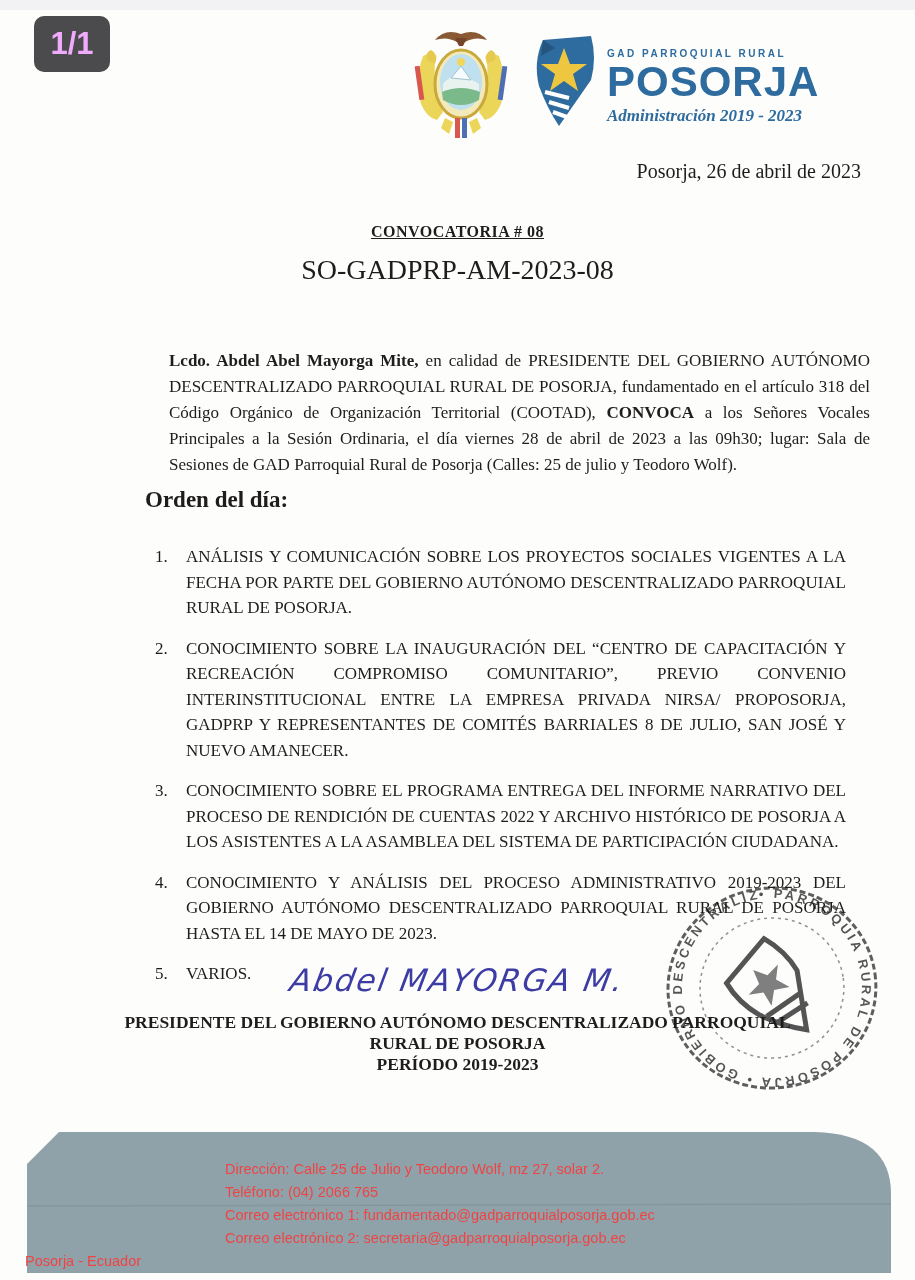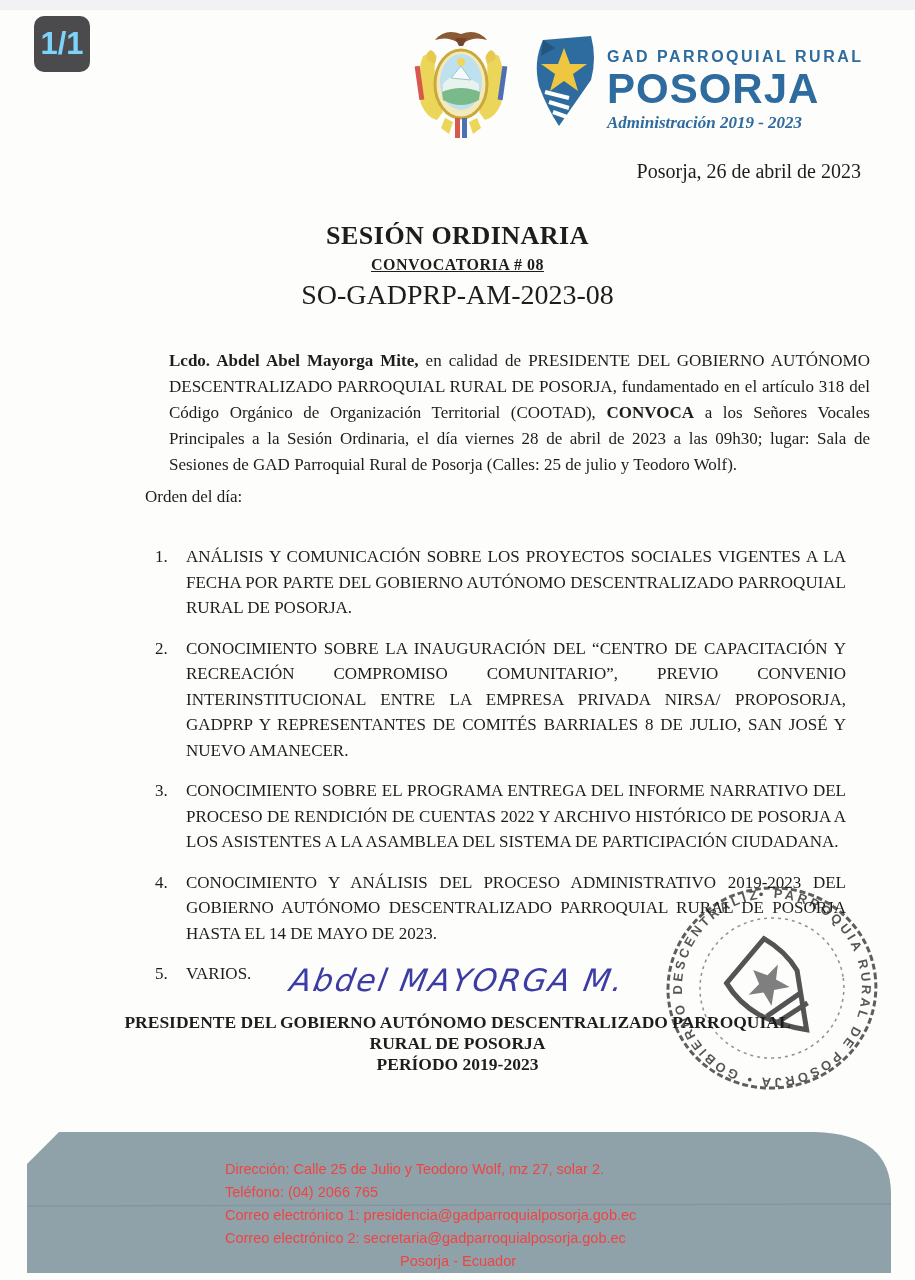--- a/index.html
+++ b/index.html
@@ -5,45 +5,45 @@
   html,body{margin:0;padding:0;background:#e8e8ea;}
   .page{
     position:relative;width:915px;height:1280px;background:#fdfdfc;
     overflow:hidden;font-family:"Liberation Serif",serif;color:#1e1d1b;
     margin:0 auto;
   }
   
   .page::before{content:"";position:absolute;left:0;top:0;width:100%;height:10px;background:#f2f2f4;}
 
   .page-badge{
-    position:absolute;left:34px;top:16px;width:56px;height:56px;
+    position:absolute;left:34px;top:16px;width:76px;height:56px;
     background:#4b4b4d;border-radius:10px;display:flex;align-items:center;justify-content:center;
-    color:#7dd3fc;font-family:"Liberation Sans",sans-serif;font-weight:bold;font-size:31px;
+    color:#f0abfc;font-family:"Liberation Sans",sans-serif;font-weight:bold;font-size:31px;
   }
 
   .header{position:absolute;left:405px;top:26px;display:flex;align-items:flex-start;}
   .coat{width:112px;height:116px;}
   .logo{display:flex;margin-left:12px;margin-top:8px;}
   .logo-shield{width:70px;height:100px;}
   .logo-text{margin-left:8px;color:#2e6b9e;}
-  .logo-top{font-family:"Liberation Sans",sans-serif;font-weight:bold;font-size:16px;letter-spacing:2.5px;margin-top:14px;}
+  .logo-top{font-family:"Liberation Sans",sans-serif;font-weight:bold;font-size:10px;letter-spacing:2.5px;margin-top:14px;}
   .logo-name{font-family:"Liberation Sans",sans-serif;font-weight:bold;font-size:42px;letter-spacing:1px;line-height:1.0;margin-top:2px;}
   .logo-sub{font-style:italic;font-weight:bold;font-size:17px;margin-top:3px;font-family:"Liberation Serif",serif;}
 
   .date-line{position:absolute;right:54px;top:160px;font-size:20px;}
 
   .title-block{position:absolute;left:0;top:220px;width:915px;text-align:center;line-height:1.25;}
   .title-1{font-size:26px;font-weight:bold;letter-spacing:.5px;}
   .title-2{font-size:16px;font-weight:bold;text-decoration:underline;letter-spacing:.5px;margin-top:2px;}
-  .title-3{font-size:28px;margin-top:2px;}
+  .title-3{font-size:28px;margin-top:10px;}
 
   .intro{position:absolute;left:145px;top:331px;width:701px;font-size:17px;line-height:26px;text-align:justify;margin-left:24px;}
   .b{font-weight:bold;}
 
-  .orden{position:absolute;left:145px;top:487px;font-size:17px;font-weight:normal;}
+  .orden{position:absolute;left:145px;top:487px;font-size:23px;font-weight:bold;}
 
   .agenda{position:absolute;left:155px;top:544px;width:691px;margin:0;padding:0;list-style:none;}
   .agenda li{display:flex;margin-bottom:15px;font-size:17px;line-height:25.5px;}
   .agenda .num{width:31px;flex:0 0 31px;}
   .agenda .itxt{flex:1;text-align:justify;}
 
   .sig-hand{
     position:absolute;left:0;top:962px;width:915px;text-align:center;
     color:#3c3ca4;font-family:"DejaVu Sans",sans-serif;font-style:italic;
     font-size:31px;letter-spacing:2px;transform:skewX(-10deg);
@@ -51,21 +51,21 @@
   .sig-block{position:absolute;left:0;top:1012px;width:915px;text-align:center;font-weight:bold;font-size:17.5px;line-height:21px;}
 
   .stamp{position:absolute;left:652px;top:876px;width:240px;height:225px;opacity:.88;transform:rotate(-8deg);}
 
   .footer{position:absolute;left:25px;top:1132px;width:866px;height:141px;}
   .footer-band{position:absolute;left:0;top:0;width:866px;height:141px;}
   .footer-text{
     position:absolute;left:200px;top:26px;width:440px;
     font-family:"Liberation Sans",sans-serif;font-size:14.5px;line-height:23px;color:#ef4444;
   }
-  .footer-tagline{text-align:center;width:100%;}
+  .footer-tagline{text-align:left;width:100%;}
 </style>
 </head>
 <body>
 
 <div class="page">
 
   <div class="page-badge">
     <span>1/1</span>
   </div>
 
@@ -111,21 +111,20 @@
         <div class="logo-top">GAD PARROQUIAL RURAL</div>
         <div class="logo-name">POSORJA</div>
         <div class="logo-sub">Administración 2019 - 2023</div>
       </div>
     </div>
   </div>
 
   <div class="date-line">Posorja, 26 de abril de 2023</div>
 
   <div class="title-block">
-    <div class="title-1">SESIÓN ORDINARIA</div>
     <div class="title-2">CONVOCATORIA # 08</div>
     <div class="title-3">SO-GADPRP-AM-2023-08</div>
   </div>
 
   <p class="intro"><span class="b">Lcdo. Abdel Abel Mayorga Mite,</span><span> en calidad de PRESIDENTE DEL GOBIERNO AUTÓNOMO DESCENTRALIZADO PARROQUIAL RURAL DE POSORJA, fundamentado en el artículo 318 del Código Orgánico de Organización Territorial (COOTAD), </span><span class="b">CONVOCA</span><span> a los Señores Vocales Principales a la Sesión Ordinaria, el día viernes 28 de abril de 2023 a las 09h30; lugar: Sala de Sesiones de GAD Parroquial Rural de Posorja (Calles: 25 de julio y Teodoro Wolf).</span></p>
 
   <div class="orden">Orden del día:</div>
 
   <ol class="agenda">
 
@@ -179,19 +178,19 @@
 
   <div class="footer">
     <svg class="footer-band" viewBox="0 0 866 141" preserveAspectRatio="none">
       <path d="M34 0 L790 0 Q866 2 866 62 L866 141 L2 141 L2 32 Z" fill="#8fa2aa"></path>
       <line x1="2" y1="74" x2="866" y2="72" stroke="#7e929a" stroke-width="1.5" opacity=".7"></line>
     </svg>
     <div class="footer-text">
 
     <div style=""><span>Dirección: Calle 25 de Julio y Teodoro Wolf, mz 27, solar 2.</span></div>
         <div style=""><span>Teléfono: (04) 2066 765</span></div>
-        <div style=""><span>Correo electrónico 1: presidencia@gadparroquialposorja.gob.ec</span></div>
+        <div style=""><span>Correo electrónico 1: fundamentado@gadparroquialposorja.gob.ec</span></div>
         <div style=""><span>Correo electrónico 2: secretaria@gadparroquialposorja.gob.ec</span></div>
       </div>
     <div class="footer-text footer-tagline" style="top:118px;left:0;width:866px;">Posorja - Ecuador</div>
   </div>
 
 </div>
 
 </body></html>

